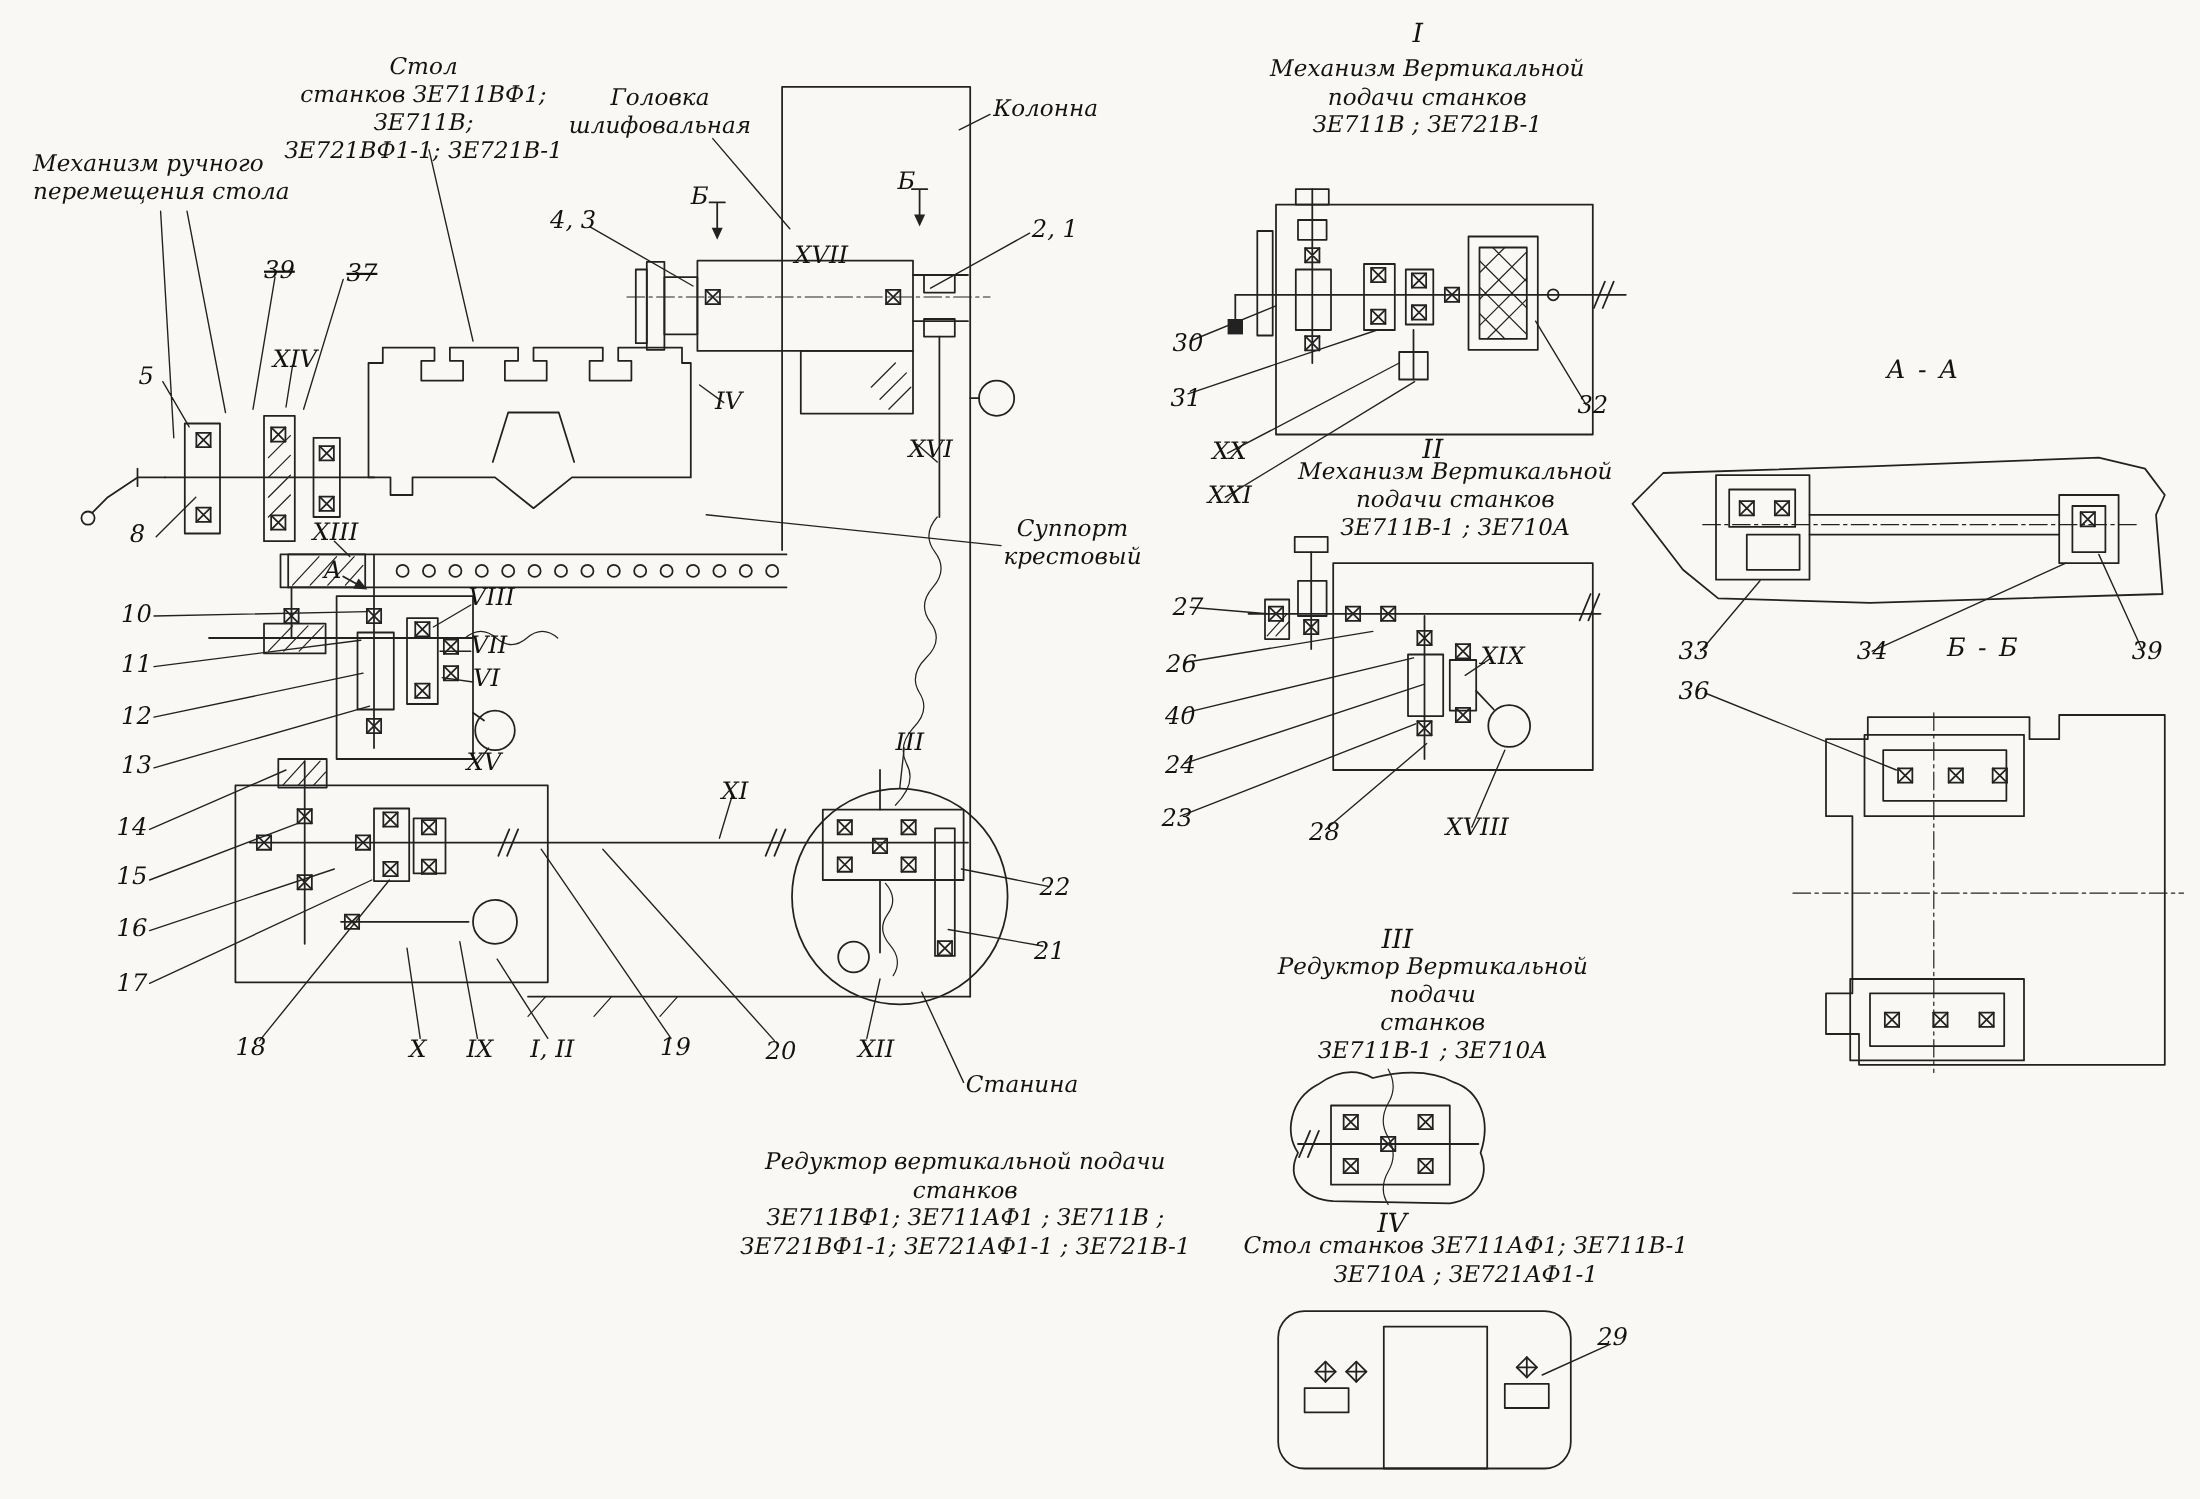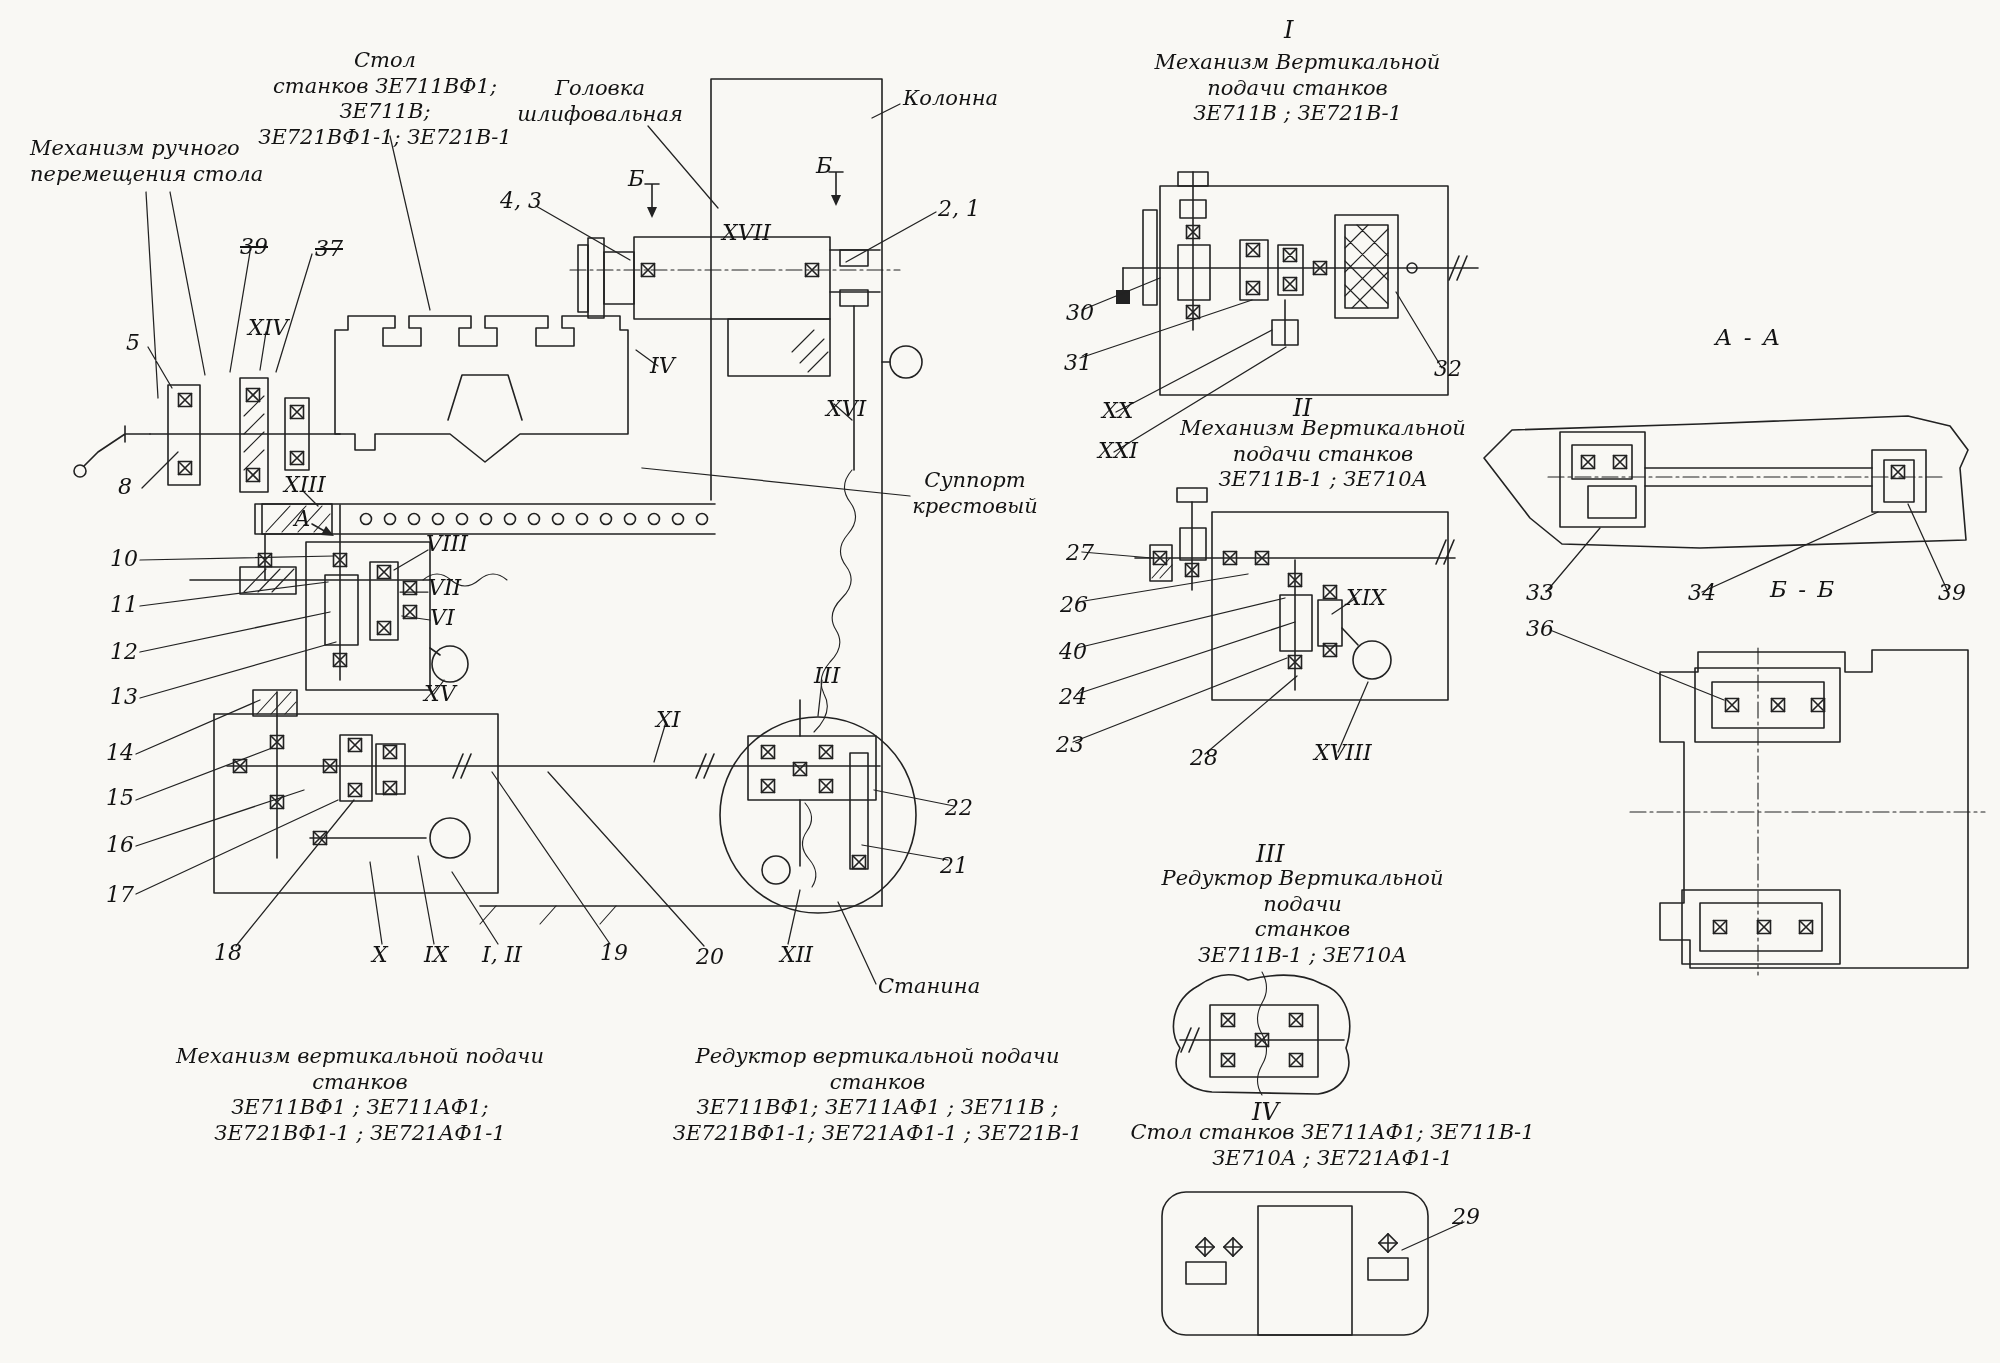--- a/index.html
+++ b/index.html
@@ -310,23 +310,20 @@
 перемещения стола</div>
 <div class="lbl c" style="left:235px;top:48px;width:300px">Стол
 станков  ЗЕ711ВФ1; ЗЕ711В;
 ЗЕ721ВФ1-1; ЗЕ721В-1</div>
 <div class="lbl c" style="left:515px;top:76px;width:170px">Головка
 шлифовальная</div>
 <div class="lbl" style="left:903px;top:86px">Колонна</div>
 <div class="lbl c" style="left:905px;top:468px;width:140px">Суппорт
 крестовый</div>
 <div class="lbl" style="left:878px;top:974px">Станина</div>
-<div class="lbl c" style="left:130px;top:1044px;width:460px">Механизм вертикальной подачи станков
-ЗЕ711ВФ1 ;  ЗЕ711АФ1;
-ЗЕ721ВФ1-1 ;  ЗЕ721АФ1-1</div>
 <div class="lbl c" style="left:645px;top:1044px;width:465px">Редуктор  вертикальной  подачи станков
 ЗЕ711ВФ1; ЗЕ711АФ1 ;  ЗЕ711В ;
 ЗЕ721ВФ1-1; ЗЕ721АФ1-1 ;  ЗЕ721В-1</div>
 
 <div class="lbl num strike" style="left:212px;top:234px">39</div>
 <div class="lbl num strike" style="left:287px;top:236px">37</div>
 <div class="lbl num" style="left:126px;top:330px">5</div>
 <div class="lbl num" style="left:118px;top:474px">8</div>
 <div class="lbl num" style="left:500px;top:188px">4, 3</div>
 <div class="lbl num" style="left:938px;top:196px">2, 1</div>

